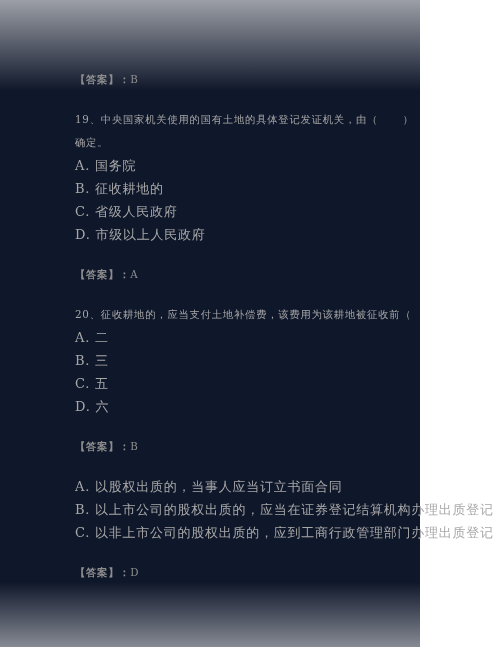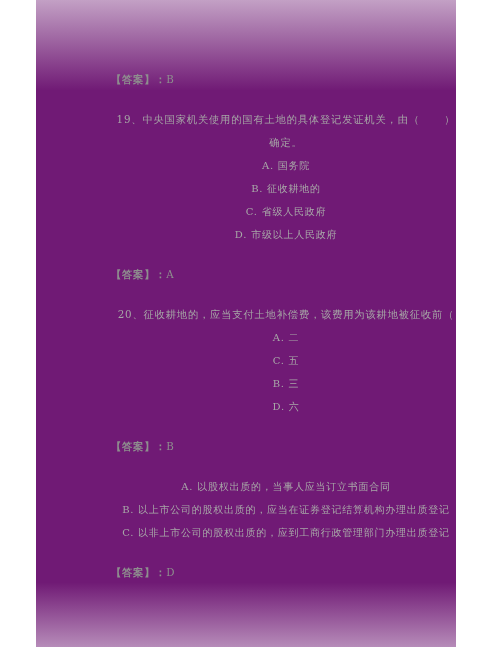--- a/index.html
+++ b/index.html
@@ -13,23 +13,22 @@
     height: 647px;
     overflow: hidden;
     font-family: "DejaVu Serif", "Liberation Serif", serif;
     -webkit-font-smoothing: antialiased;
   }
 
   #page {
     position: relative;
     width: 420px;
     height: 647px;
-    background: #701a75;
+    background: #0f172a;
     box-sizing: border-box;
-    margin-left: 36px;
   }
 
   
   #page::before {
     content: "";
     position: absolute;
     inset: 0;
     background:
       linear-gradient(180deg, rgba(250,250,250,0.6) 0%, rgba(255,255,255,0) 14%),
       linear-gradient(0deg, rgba(252,252,252,0.5) 0%, rgba(255,255,255,0) 10%);
@@ -55,33 +54,32 @@
   }
 
   .answer-letter {
     font-weight: 400;
     letter-spacing: 0.75px;
   }
 
   .qgroup {
     margin: 0;
     padding: 0;
-    text-align: center;
   }
 
   .gap-after-answer {
     height: 17px;
   }
 
   .gap-before-answer {
     height: 17px;
   }
 
   .opt {
-    font-size: 10px;
+    font-size: 13px;
     line-height: 23px;
     color: #a8a8a8;
     letter-spacing: 0.75px;
     white-space: pre;
   }
 
   .stem {
     font-size: 10.3px;
     line-height: 23px;
     color: #a6a6a6;
@@ -103,22 +101,22 @@
         <div class="opt">B. 征收耕地的</div>
         <div class="opt">C. 省级人民政府</div>
         <div class="opt">D. 市级以上人民政府</div>
       </div>
       <div class="gap-before-answer"></div>
       <div class="answer-line"><span>【答案】：</span><span class="answer-letter">A</span></div>
       <div class="gap-after-answer"></div>
       <div class="qgroup">
         <div class="stem">20、征收耕地的，应当支付土地补偿费，该费用为该耕地被征收前（</div>
         <div class="opt">A. 二</div>
+        <div class="opt">B. 三</div>
         <div class="opt">C. 五</div>
-        <div class="opt">B. 三</div>
         <div class="opt">D. 六</div>
       </div>
       <div class="gap-before-answer"></div>
       <div class="answer-line"><span>【答案】：</span><span class="answer-letter">B</span></div>
       <div class="gap-after-answer"></div>
       <div class="qgroup">
         <div class="opt">A. 以股权出质的，当事人应当订立书面合同</div>
         <div class="opt">B. 以上市公司的股权出质的，应当在证券登记结算机构办理出质登记</div>
         <div class="opt">C. 以非上市公司的股权出质的，应到工商行政管理部门办理出质登记</div>
       </div>

